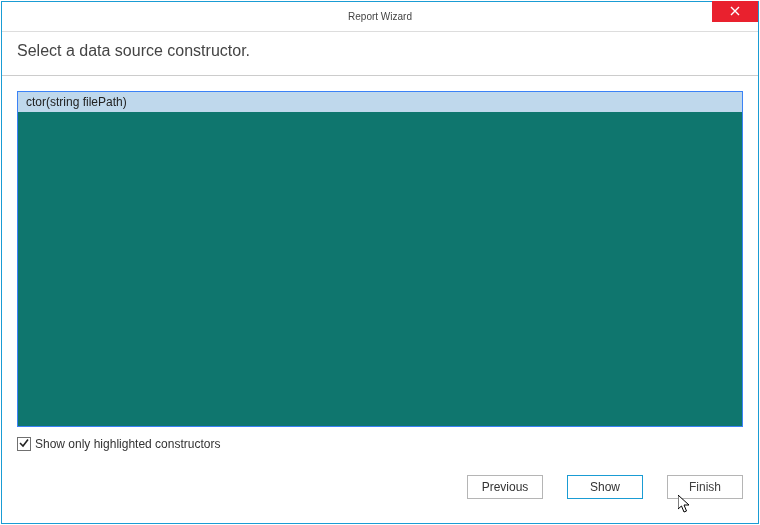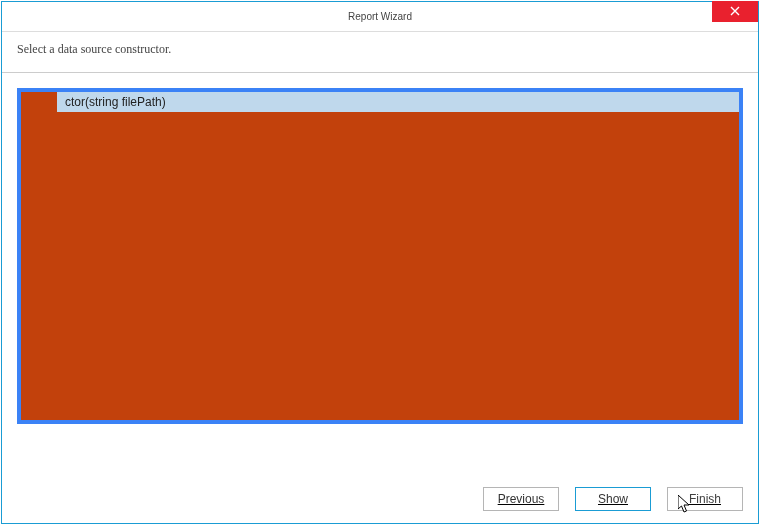--- a/index.html
+++ b/index.html
@@ -47,33 +47,31 @@
       justify-content: center;
       cursor: pointer;
     }
     .close-btn svg {
       width: 10px;
       height: 10px;
     }
     .instruction {
       padding: 10px 15px 15px 15px;
       color: #444;
-      font-size: 12px;
+      font-size: 16px;
       border-bottom: 1px solid #ccc;
-      font-family: Liberation Serif, serif;
     }
     .content-area {
       padding: 15px;
     }
     .listbox {
-      border: 4px solid #3b82f6;
+      border: 1px solid #3b82f6;
       height: 336px;
       overflow: auto;
-      background: #c2410c;
-      padding-left: 36px;
+      background: #0f766e;
     }
     .list-item {
       padding: 3px 8px;
       font-size: 12px;
       color: #222;
       cursor: pointer;
     }
     .list-item.selected {
       background: #bfd8ec;
     }
@@ -97,25 +95,24 @@
       width: 12px;
       height: 12px;
     }
     .checkbox-label {
       color: #333;
       font-size: 12px;
       cursor: pointer;
     }
     .button-row {
       position: absolute;
-      bottom: 12px;
+      bottom: 24px;
       right: 15px;
       display: flex;
-      gap: 16px;
-      text-decoration: underline;
+      gap: 24px;
     }
     .btn {
       width: 76px;
       height: 24px;
       border: 1px solid #b5b5b5;
       background: #fff;
       font-size: 12px;
       color: #333;
       display: flex;
       align-items: center;
@@ -154,20 +151,30 @@
 
   <div class="instruction">Select a data source constructor.</div>
 
   <div class="content-area">
     <div class="listbox">
       <div class="list-item selected">
         <span>ctor(string filePath)</span>
       </div>
     </div>
 
+    <div class="checkbox-row">
+      <div class="checkbox">
+        <span>
+          <svg viewBox="0 0 12 12">
+              <path d="M2 6 L5 9 L10 2.5" stroke="#222" stroke-width="1.6" fill="none"></path>
+            </svg>
+        </span>
+      </div>
+      <span class="checkbox-label">Show only highlighted constructors</span>
+    </div>
   </div>
 
   <div class="button-row">
     <button class="btn">Previous</button>
     <button class="btn primary">Show</button>
     <button class="btn disabled">Finish</button>
   </div>
 
   <div class="cursor">
     <svg width="16" height="20" viewBox="0 0 16 20">

